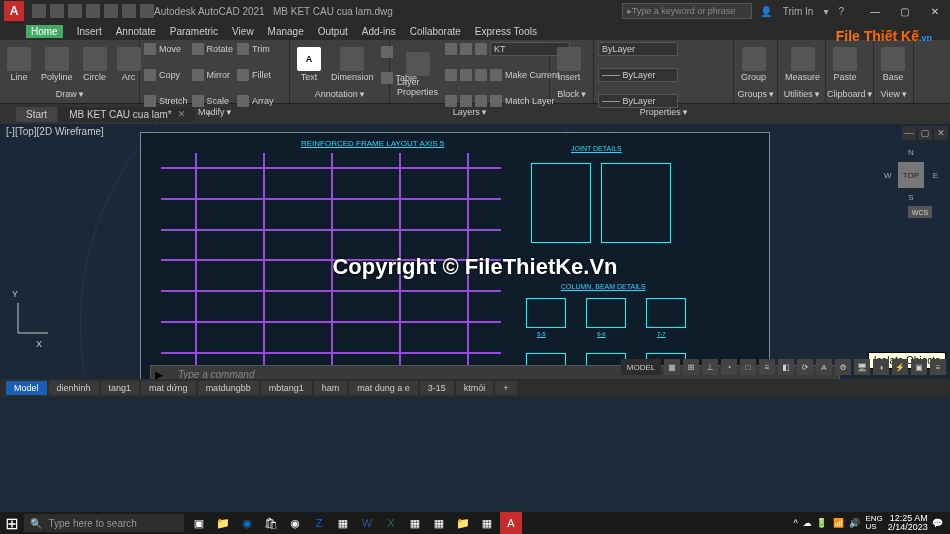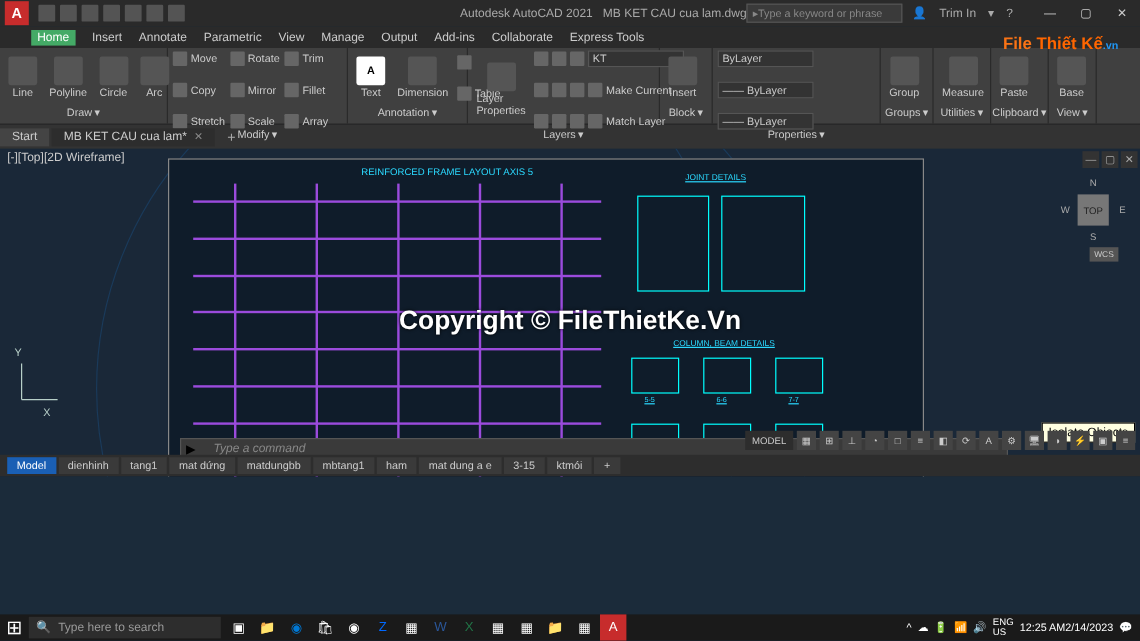--- a/index.html
+++ b/index.html
@@ -1,57 +1,57 @@
 <!DOCTYPE html>
 <html><head>
 <meta charset="utf-8">
 <style>
 *{margin:0;padding:0;box-sizing:border-box;font-family:"Segoe UI",Arial,sans-serif;user-select:none}
 body{width:950px;height:534px;background:#1b2b3a;overflow:hidden;position:relative}
 .titlebar{height:22px;background:#2a2a2a;display:flex;align-items:center;color:#ccc;font-size:10px}
 .acad-logo{width:20px;height:20px;background:#c72c2c;color:#fff;display:flex;align-items:center;justify-content:center;font-weight:bold;font-size:12px;margin:0 4px}
 .qat{display:flex;gap:4px;margin-left:4px}
 .qat span{width:14px;height:14px;opacity:.7}
-.title-text{flex:1;text-align:right;color:#aaa}
+.title-text{flex:1;text-align:left;color:#aaa}
 .title-search{width:130px;height:16px;background:#3a3a3a;border:1px solid #555;color:#888;font-size:9px;padding:0 4px;display:flex;align-items:center}
 .title-right{display:flex;gap:10px;align-items:center;margin:0 8px;color:#aaa}
 .win-ctrl{display:flex;margin-left:8px}
 .win-ctrl span{width:30px;height:22px;display:flex;align-items:center;justify-content:center;color:#ccc;font-size:10px}
 .menubar{height:18px;background:#2a2a2a;display:flex;align-items:center;padding-left:26px;gap:14px;color:#ccc;font-size:10px}
 .ribbon{height:64px;background:#404040;display:flex;border-bottom:1px solid #222}
 .rpanel{border-right:1px solid #2a2a2a;display:flex;flex-direction:column;padding:2px 4px}
 .rpanel-body{flex:1;display:flex;align-items:center;gap:4px}
 .rpanel-label{height:14px;text-align:center;color:#ccc;font-size:9px;display:flex;align-items:center;justify-content:center;gap:2px}
 .big-tool{display:flex;flex-direction:column;align-items:center;color:#ccc;font-size:9px;gap:1px;padding:0 3px}
 .big-tool .icn{width:24px;height:24px;background:#555;border-radius:2px}
 .small-col{display:flex;flex-direction:column;gap:13px;font-size:9px;color:#ccc}
 .small-row{display:flex;align-items:center;gap:3px;height:13px}
 .sicn{width:12px;height:12px;background:#666;border-radius:1px;flex-shrink:0}
 .layer-dd{width:80px;height:14px;background:#333;border:1px solid #555;color:#ccc;font-size:9px;padding:0 3px;display:flex;align-items:center}
-.doc-tabs{height:20px;background:#333;display:flex;align-items:center;padding-left:0;gap:2px}
+.doc-tabs{height:20px;background:#333;display:flex;align-items:center;padding-left:16px;gap:2px}
 .doc-tab{padding:2px 10px;background:#444;color:#ccc;font-size:10px;display:flex;align-items:center;gap:6px}
 .doc-tab.active{background:#2d2d2d}
 .doc-tab .x{color:#888;font-size:9px}
 .plus-tab{color:#aaa;padding:0 8px;font-size:12px}
 .workspace{position:relative;height:273px;background:#1a2838;overflow:hidden}
 .vp-label{position:absolute;top:2px;left:6px;color:#ccc;font-size:10px}
 .vp-ctrl{position:absolute;top:2px;right:2px;display:flex;gap:2px}
 .vp-ctrl span{width:14px;height:14px;background:#333;color:#aaa;font-size:9px;display:flex;align-items:center;justify-content:center}
 .ucs{position:absolute;left:12px;bottom:48px;color:#b7cfc8;font-size:9px}
 .ucs .y{display:block}
 .ucs .x{display:block;margin-left:24px}
 .viewcube{position:absolute;right:18px;top:30px;width:42px;height:42px}
 .viewcube .cube{width:26px;height:26px;background:#777;color:#222;font-size:8px;display:flex;align-items:center;justify-content:center;margin:8px auto}
 .viewcube .N{position:absolute;top:-6px;left:50%;transform:translateX(-50%);color:#aaa;font-size:8px}
 .viewcube .S{position:absolute;bottom:-6px;left:50%;transform:translateX(-50%);color:#aaa;font-size:8px}
 .viewcube .E{position:absolute;right:-6px;top:50%;transform:translateY(-50%);color:#aaa;font-size:8px}
 .viewcube .W{position:absolute;left:-6px;top:50%;transform:translateY(-50%);color:#aaa;font-size:8px}
 .wcs-badge{position:absolute;right:18px;top:82px;width:24px;height:12px;background:#555;color:#ccc;font-size:7px;display:flex;align-items:center;justify-content:center}
 .drawing{position:absolute;left:140px;top:8px;width:630px;height:350px;border:1px solid #888;background:#0f1c2a}
-.dwg-main-title{position:absolute;top:6px;left:160px;color:#2bd9ff;font-size:8px;}
+.dwg-main-title{position:absolute;top:6px;left:160px;color:#2bd9ff;font-size:8px;text-decoration:underline}
 .grid-area{position:absolute;left:20px;top:20px;width:340px;height:280px}
 .grid-line-v{position:absolute;top:0;bottom:0;width:2px;background:#9b4bdc}
 .grid-line-h{position:absolute;left:0;right:0;height:2px;background:#9b4bdc}
 .grid-bubble{position:absolute;width:14px;height:14px;border:1px solid #0ff;border-radius:50%;color:#0ff;font-size:7px;display:flex;align-items:center;justify-content:center;background:#0f1c2a}
 .detail-title{color:#2bd9ff;font-size:7px;text-decoration:underline;position:absolute}
 .detail-box{position:absolute;border:1px solid #0ff;width:40px;height:30px}
 .sec-label{color:#2bd9ff;font-size:6px;position:absolute;text-decoration:underline}
 .notes-title{color:#2bd9ff;font-size:7px;text-decoration:underline;position:absolute}
 .small-detail{position:absolute;width:40px;height:40px;border:1px solid #9b4bdc}
 .circle-overlay{position:absolute;width:700px;height:700px;border:1px solid #1a3a5a;border-radius:50%;pointer-events:none}
@@ -68,21 +68,21 @@
 .mtab.active{background:#1a5fb4;color:#fff}
 .statusbar{position:absolute;bottom:22px;right:4px;display:flex;gap:3px;align-items:center}
 .statusbar span{width:16px;height:16px;background:#444;color:#ccc;font-size:8px;display:flex;align-items:center;justify-content:center}
 .statusbar .model-ind{width:40px;background:#2d2d2d;color:#ccc}
 .taskbar{position:absolute;bottom:0;left:0;right:0;height:22px;background:#1a1a1a;display:flex;align-items:center}
 .win-start{width:24px;height:22px;display:flex;align-items:center;justify-content:center;color:#fff}
 .tb-search{width:160px;height:18px;background:#2d2d2d;color:#999;font-size:10px;padding:0 6px;display:flex;align-items:center;gap:6px}
 .tb-icons{display:flex;gap:2px;margin-left:4px}
 .tb-icons span{width:22px;height:22px;display:flex;align-items:center;justify-content:center;color:#fff;font-size:11px}
 .tb-tray{margin-left:auto;display:flex;align-items:center;gap:5px;color:#fff;font-size:9px;padding-right:6px}
-.tb-clock{display:flex;flex-direction:row;align-items:flex-start;line-height:1}
+.tb-clock{display:flex;flex-direction:column;align-items:flex-end;line-height:1}
 svg{display:block}
 </style>
 </head>
 <body>
 
 <div class="titlebar">
   <div class="acad-logo">A</div>
   <div class="qat">
     <span class="sicn"></span>
     <span class="sicn"></span>

